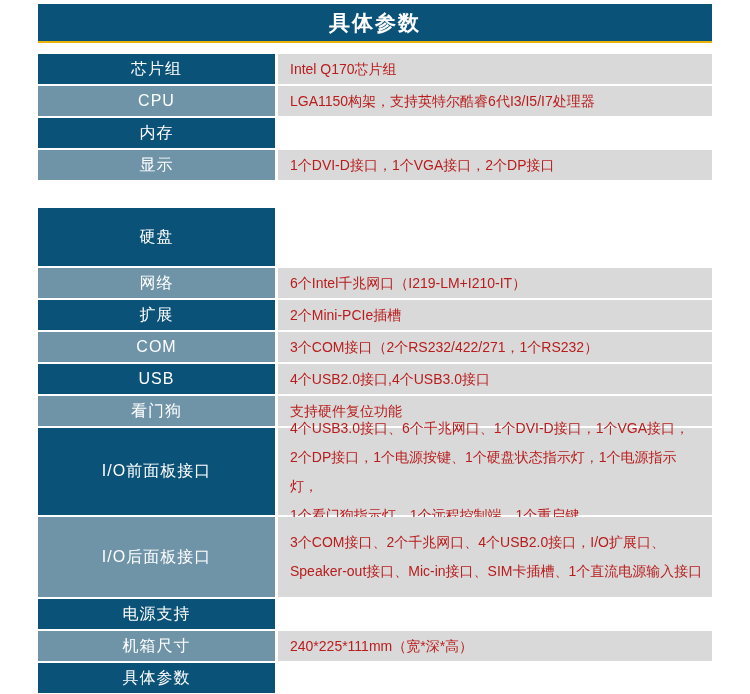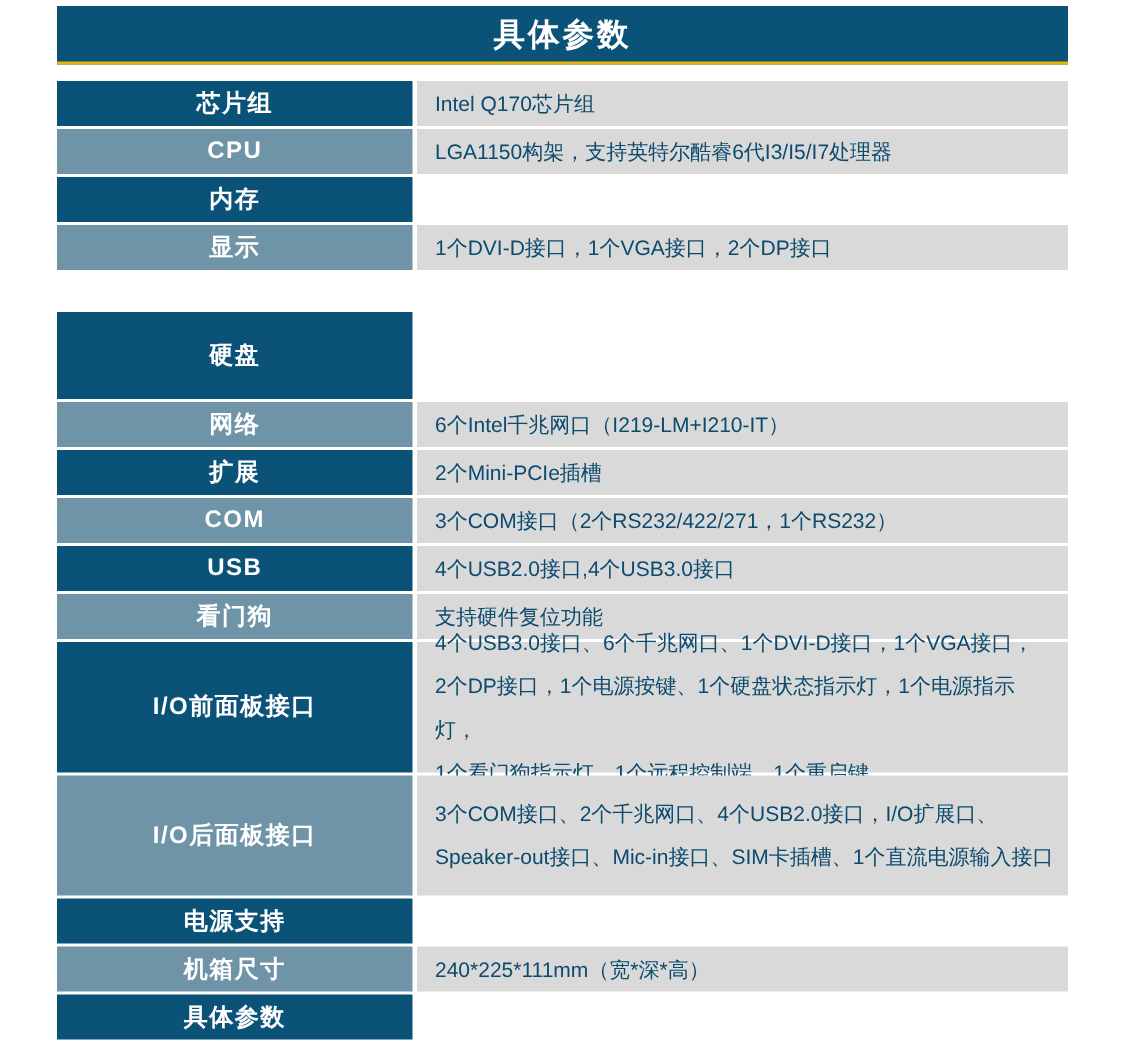--- a/index.html
+++ b/index.html
@@ -14,29 +14,29 @@
     background:var(--header-bg,#0B5278);
     border-bottom:2px solid #eab308;box-sizing:border-box;
     display:flex;align-items:center;justify-content:center;
     color:#fff;font-size:21px;font-weight:bold;letter-spacing:2px;
   }
   .spec-table{position:absolute;left:38px;top:54px;width:674px;}
   .row{display:flex;margin-bottom:2px;}
   .label{
     width:237px;flex:0 0 237px;margin-right:3px;
     display:flex;align-items:center;justify-content:center;
-    color:#fff;font-size:16px;letter-spacing:1px;font-weight:bold;
+    color:#fff;font-size:16px;letter-spacing:1px;
   }
   .label.dark{background:var(--row-dark,#0B5278);}
   .label.light{background:var(--row-light,#6F94A8);}
   .value{
     flex:1;background:var(--value-bg,#D9D9D9);
     display:flex;align-items:center;
     padding-left:12px;padding-right:8px;
-    color:#0c4a6e;font-size:14px;
+    color:#b91c1c;font-size:14px;
     white-space:pre-line;line-height:29px;
   }
   .h1{height:30px;}
   .h2{height:58px;margin-top:28px;}
   .h2b{height:80px;}
   .h3{height:87px;}
 </style>
 </head>
 <body>
 

